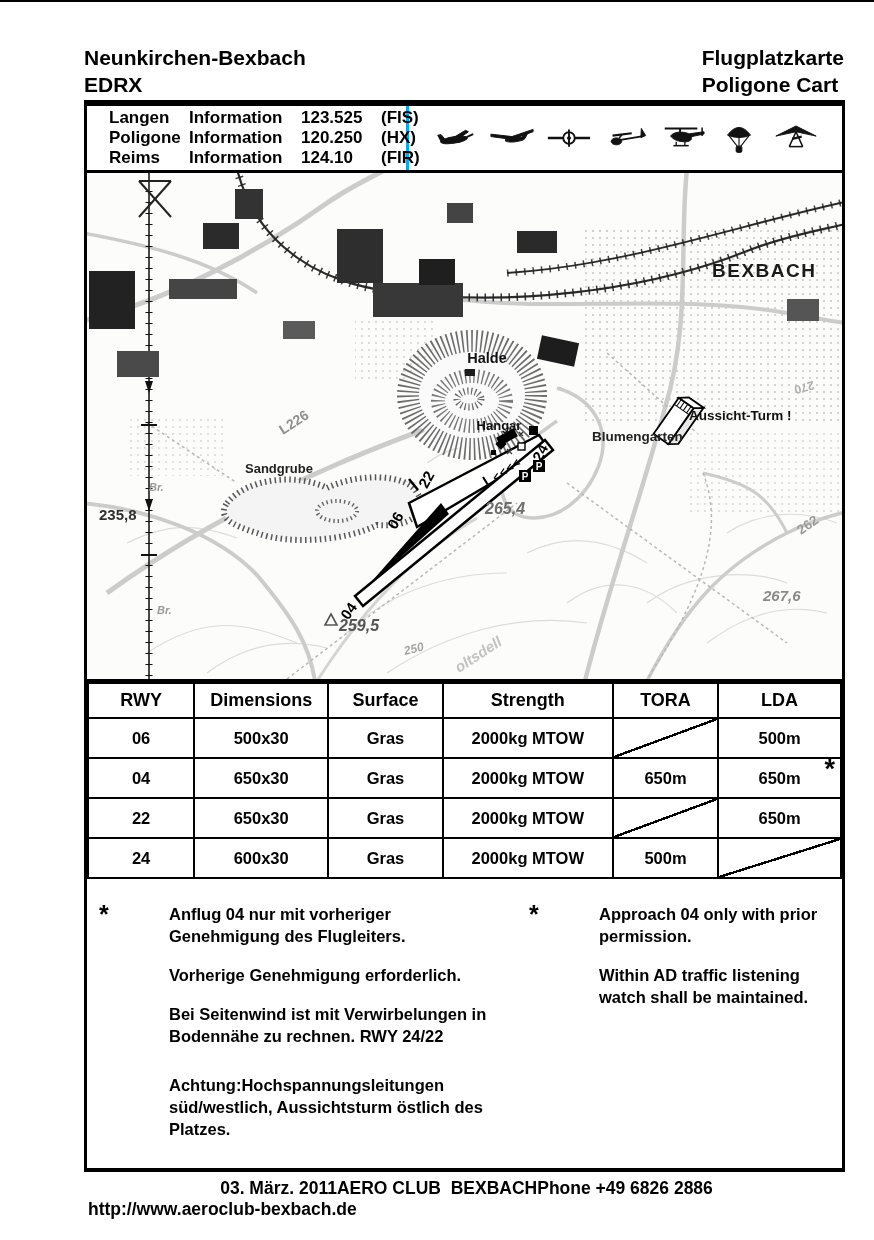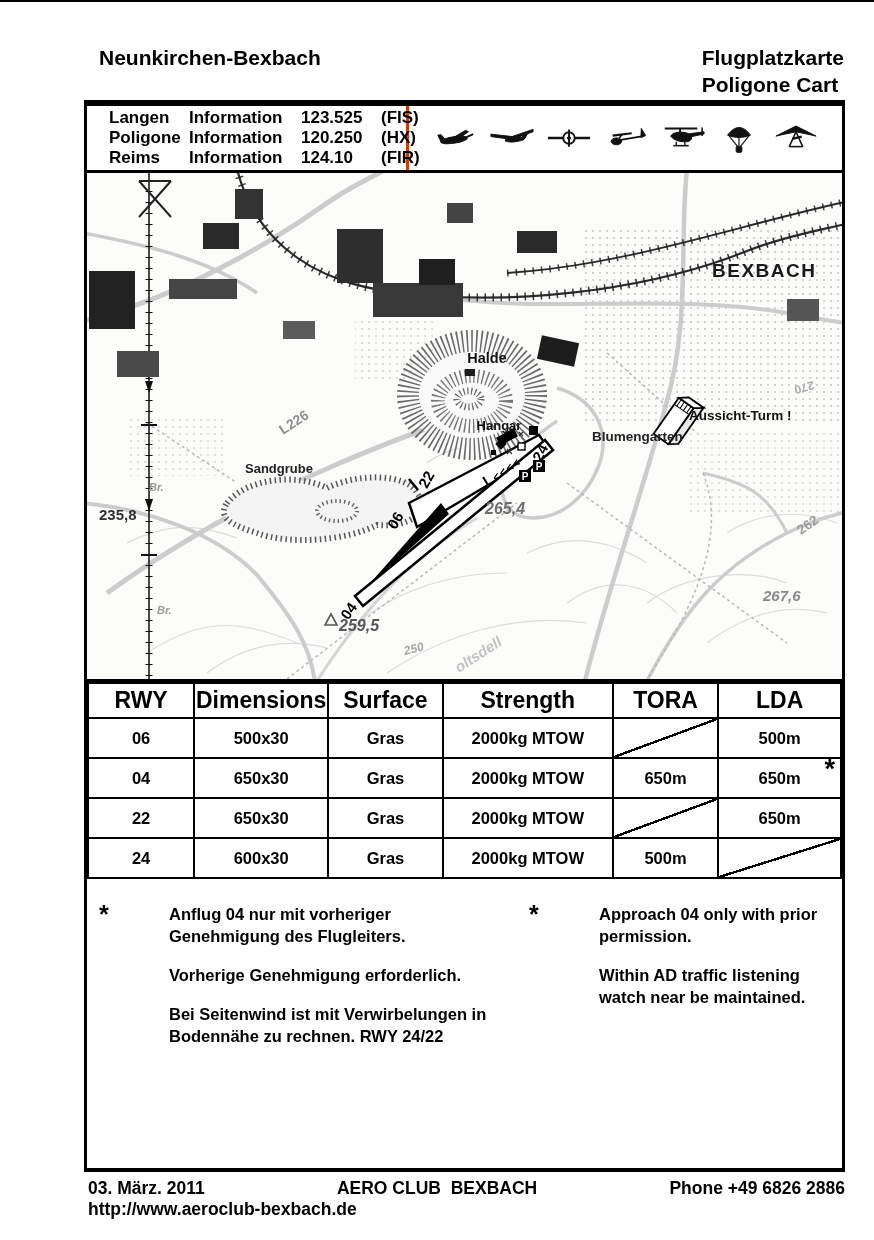--- a/index.html
+++ b/index.html
@@ -1,66 +1,67 @@
 <!DOCTYPE html>
 <html><head>
 <meta charset="utf-8">
 <style>
   html,body{margin:0;padding:0;}
   body{
     width:874px;height:1240px;position:relative;background:#fff;color:#000;
     font-family:"Liberation Sans",sans-serif;font-weight:700;overflow:hidden;
   }
   .topline{position:absolute;top:0;left:0;width:874px;height:2px;background:#000;}
-  .header-left{position:absolute;left:99px;top:44px;font-size:21px;line-height:27px;}
+  .header-left{position:absolute;left:84px;top:44px;font-size:21px;line-height:27px;}
   .header-right{position:absolute;right:30px;top:44px;text-align:left;font-size:21px;line-height:27px;}
   .frame{
     position:absolute;left:84px;top:100px;width:761px;height:1072px;box-sizing:border-box;
     border:3px solid #000;border-top-width:6px;border-bottom-width:4px;background:#fff;
   }
   .infobox{height:64px;border-bottom:3px solid #000;display:flex;box-sizing:content-box;}
-  .freqcell{width:322px;border-right:3px solid #c2410c;box-sizing:border-box;
+  .freqcell{width:322px;border-right:3px solid #0ea5e9;box-sizing:border-box;
     display:flex;flex-direction:column;justify-content:center;padding-left:22px;}
   .freqrow{display:grid;grid-template-columns:80px 112px 80px auto;font-size:17px;line-height:20px;}
   .iconcell{flex:1;display:flex;align-items:center;justify-content:space-evenly;padding:0 12px;}
   .ic{width:46px;height:32px;}
   .mapbox{height:506px;border-bottom:3px solid #000;position:relative;background:#fcfcfb;overflow:hidden;}
   .map{position:absolute;left:0;top:0;}
   .map text{font-family:"Liberation Sans",sans-serif;font-weight:700;}
   table.rwy{width:100%;border-collapse:collapse;table-layout:fixed;}
   table.rwy th,table.rwy td{border:2px solid #000;text-align:center;vertical-align:middle;
     font-size:16.5px;font-weight:700;padding:0;height:38px;overflow:hidden;}
-  table.rwy th{height:33px;font-size:23px;}
+  table.rwy th{height:33px;font-size:18px;}
   col.c1{width:14.1%}col.c2{width:17.8%}col.c3{width:15.2%}col.c4{width:22.6%}col.c5{width:14.0%}col.c6{width:16.3%}
   td.sl{background-image:linear-gradient(to bottom right,
       transparent calc(50% - 1.2px),#000 calc(50% - 1.2px),
       #000 calc(50% + 1.2px),transparent calc(50% + 1.2px));}
   td.starcell{position:relative;}
   td.starcell .star{position:absolute;top:-3px;right:5px;font-size:27px;line-height:27px;}
   .notes{display:flex;padding:24px 0 0 12px;font-size:16.5px;line-height:22px;}
   .ncol-de{width:408px;}
   .ncol-en{width:300px;margin-left:22px;}
   .nitem{display:flex;margin-bottom:17px;}
   .nmark{width:22px;font-size:25px;line-height:22px;flex:none;}
   .ntext{white-space:pre-wrap;margin-left:48px;}
   .ncol-de .ntext{width:366px;}
   .ncol-en .ntext{width:276px;}
   .gap-big{margin-bottom:27px;}
   .footrow{position:absolute;top:1178px;left:88px;width:757px;display:flex;
-    justify-content:space-between;font-size:17.5px;}
+    justify-content:center;font-size:17.5px;}
   .footrow .mid{white-space:pre-wrap;}
   .url{position:absolute;top:1199px;left:88px;width:757px;font-size:17.5px;}
 </style>
 </head>
 <body>
 
 <div class="topline"></div>
 
 <div class="header-left">
   <div>Neunkirchen-Bexbach</div>
+  <div>EDRX</div>
 </div>
 <div class="header-right">
   <div>Flugplatzkarte</div>
   <div>Poligone Cart</div>
 </div>
 
 <div class="frame">
 
   <div class="infobox">
     <div class="freqcell">
@@ -376,30 +377,31 @@
       <div class="nitem">
         <span class="nmark"></span>
         <span class="ntext">Vorherige Genehmigung erforderlich.</span>
       </div>
       <div class="nitem gap-big">
         <span class="nmark"></span>
         <span class="ntext">Bei Seitenwind ist mit Verwirbelungen in Bodennähe zu rechnen. RWY 24/22</span>
       </div>
       <div class="nitem">
         <span class="nmark"></span>
+        <span class="ntext">Achtung:Hochspannungsleitungen süd/westlich, Aussichtsturm östlich des Platzes.</span>
       </div>
     </div>
     <div class="ncol-en">
       <div class="nitem">
         <span class="nmark">*</span>
         <span class="ntext">Approach 04 only with prior permission.</span>
       </div>
       <div class="nitem gap-big">
         <span class="nmark"></span>
-        <span class="ntext">Within AD traffic listening watch near be maintained.</span>
+        <span class="ntext">Within AD traffic listening watch shall be maintained.</span>
       </div>
     </div>
   </div>
 </div>
 
 <div class="footrow">
   <span>03. März. 2011</span>
   <span class="mid">AERO CLUB  BEXBACH</span>
   <span>Phone +49 6826 2886</span>
 </div>

